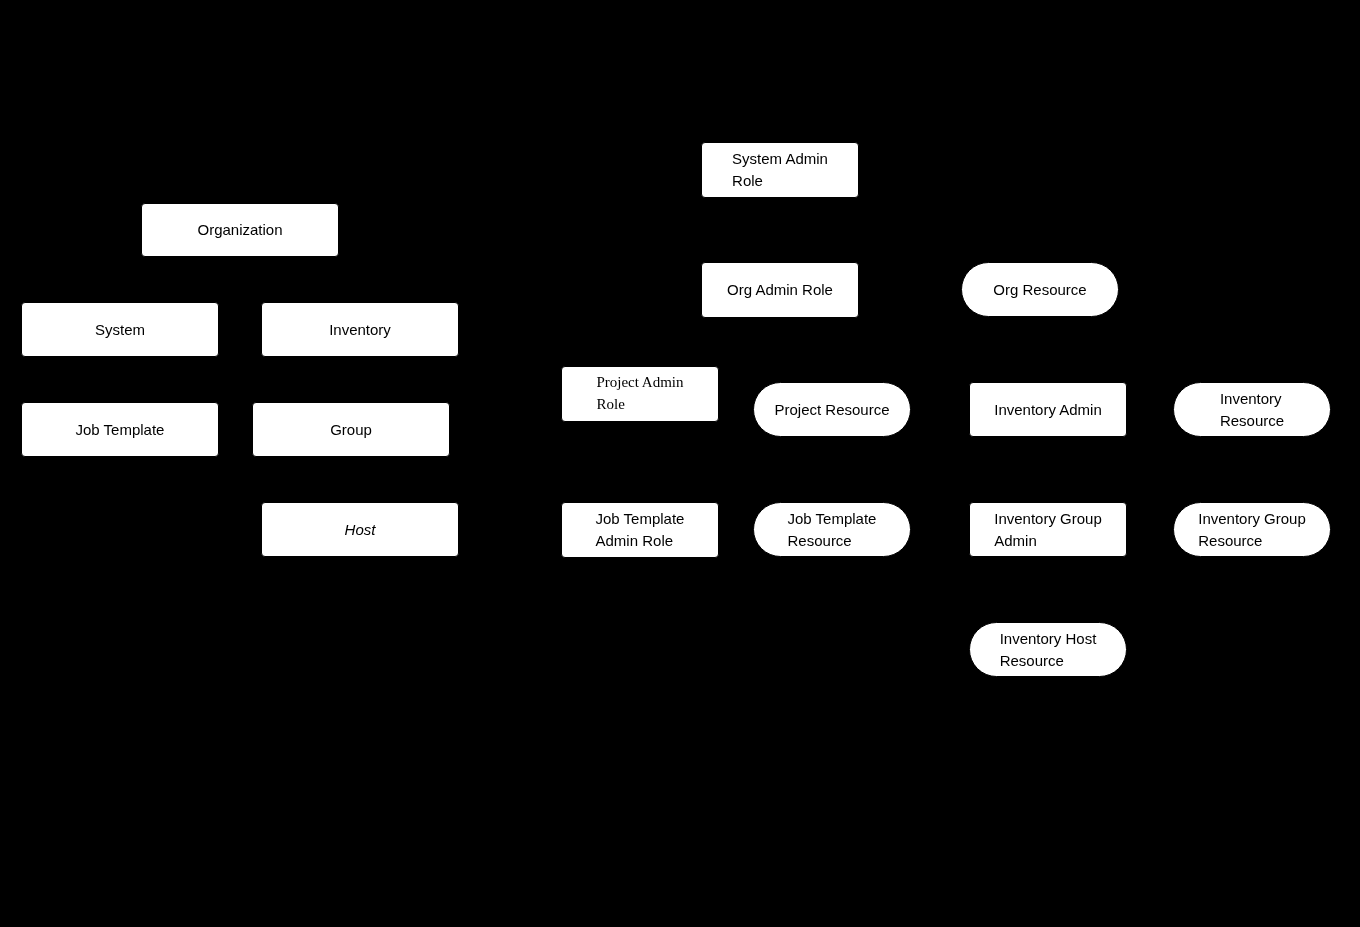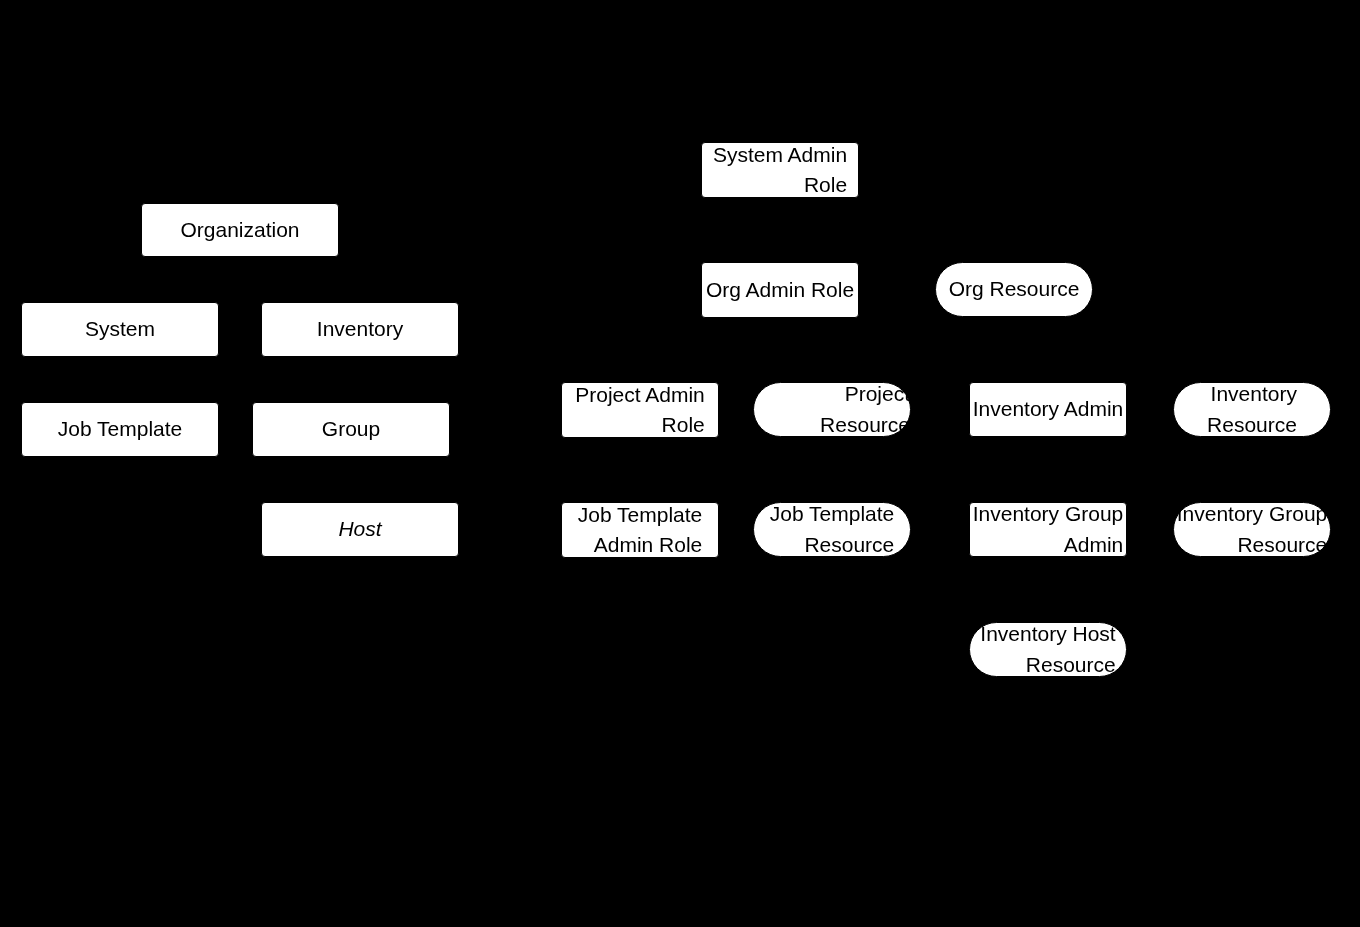--- a/index.html
+++ b/index.html
@@ -20,22 +20,22 @@
   }
   .node {
     position: absolute;
     background: #ffffff;
     color: #000000;
     border: 1px solid #000000;
     box-sizing: border-box;
     display: flex;
     align-items: center;
     justify-content: center;
-    text-align: right;
-    font-size: 21px;
+    text-align: left;
+    font-size: 15px;
     line-height: 1.45;
     white-space: pre-line;
   }
   .rect {
     border-radius: 4px;
   }
   .stadium {
     border-radius: 28px;
   }
 
@@ -43,22 +43,22 @@
   .n-organization            { left: 141px;  top: 203px; width: 198px; height: 54px; }
   .n-project                 { left: 21px;   top: 302px; width: 198px; height: 55px; }
   .n-inventory               { left: 261px;  top: 302px; width: 198px; height: 55px; }
   .n-job-template            { left: 21px;   top: 402px; width: 198px; height: 55px; }
   .n-group                   { left: 252px;  top: 402px; width: 198px; height: 55px; }
   .n-host                    { left: 261px;  top: 502px; width: 198px; height: 55px; font-style: italic; }
 
   
   .n-system-admin-role       { left: 701px;  top: 142px; width: 158px; height: 56px; }
   .n-org-admin-role          { left: 701px;  top: 262px; width: 158px; height: 56px; }
-  .n-org-resource            { left: 935px;  top: 262px; width: 158px; height: 55px; }
-  .n-project-admin-role      { left: 561px;  top: 382px; width: 158px; height: 56px; }
+  .n-org-resource            { left: 961px;  top: 262px; width: 158px; height: 55px; }
+  .n-project-admin-role      { left: 561px;  top: 366px; width: 158px; height: 56px; font-family: Liberation Serif, serif; }
   .n-project-resource        { left: 753px;  top: 382px; width: 158px; height: 55px; }
   .n-inventory-admin         { left: 969px;  top: 382px; width: 158px; height: 55px; }
   .n-inventory-resource      { left: 1173px; top: 382px; width: 158px; height: 55px; }
   .n-job-template-admin-role { left: 561px;  top: 502px; width: 158px; height: 56px; }
   .n-job-template-resource   { left: 753px;  top: 502px; width: 158px; height: 55px; }
   .n-inventory-group-admin   { left: 969px;  top: 502px; width: 158px; height: 55px; }
   .n-inventory-group-resource{ left: 1173px; top: 502px; width: 158px; height: 55px; }
   .n-inventory-host-resource { left: 969px;  top: 622px; width: 158px; height: 55px; }
 </style>
 </head>

